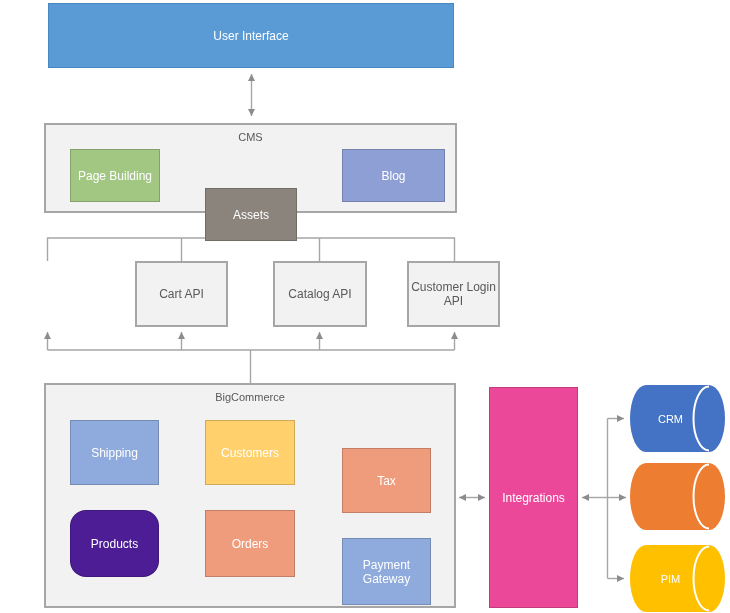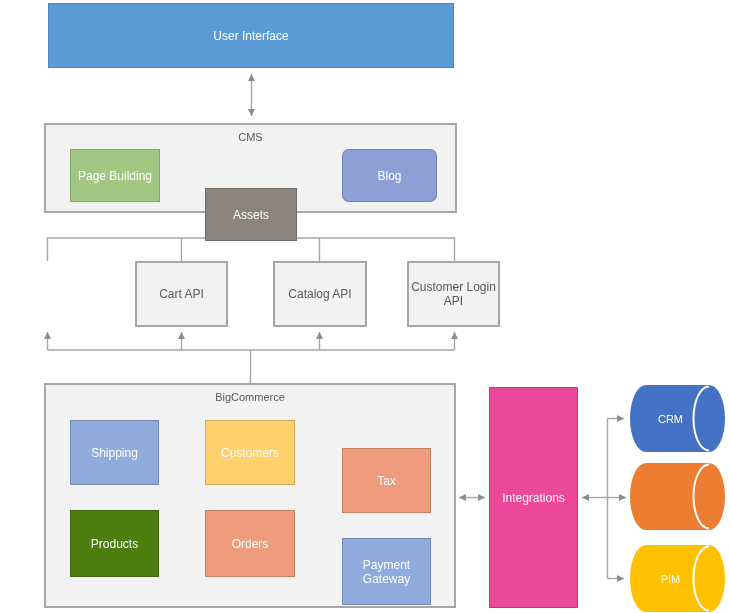--- a/index.html
+++ b/index.html
@@ -22,21 +22,21 @@
   }
   .api{
     background:#F2F2F2;border:2px solid #A6A6A6;color:#595959;
   }
   
   .ui{left:48px;top:3px;width:406px;height:65px;}
   .cms{left:44px;top:123px;width:413px;height:90px;}
   .cms-child{top:149px;height:53px;}
   .pb{left:70px;width:90px;}
   .assets{left:205px;width:92px;margin-top:39px;}
-  .blog{left:342px;width:95px;border-radius:7px;}
+  .blog{left:342px;width:103px;}
   .api{top:261px;height:66px;}
   .api1{left:3px;width:92px;}
   .api2{left:135px;width:93px;}
   .api3{left:273px;width:94px;}
   .api4{left:407px;width:93px;}
   .bc{left:44px;top:383px;width:412px;height:225px;}
   .bc-r1{top:420px;height:65px;}
   .bc-r2{top:510px;height:67px;}
   .bc-c1{left:70px;width:89px;}
   .bc-c2{left:205px;width:90px;}
@@ -126,21 +126,21 @@
   </div>
   <div class="node bc-r1 bc-c1" style="background: rgb(143, 170, 220);">
     <span>Shipping</span>
   </div>
   <div class="node bc-r1 bc-c2" style="background: rgb(255, 208, 107);">
     <span>Customers</span>
   </div>
   <div class="node bc-r1 bc-c3" style="background: rgb(238, 156, 124);">
     <span>Tax</span>
   </div>
-  <div class="node bc-r2 bc-c1" style="background: #4d7c0f;">
+  <div class="node bc-r2 bc-c1" style="background: #4c1d95; border-radius: 16px;">
     <span>Products</span>
   </div>
   <div class="node bc-r2 bc-c2" style="background: rgb(238, 156, 124);">
     <span>Orders</span>
   </div>
   <div class="node bc-r2 bc-c3" style="background: rgb(143, 170, 220);">
     <span>Payment Gateway</span>
   </div>
 
   <div class="node integrations" style="background: #ec4899;">

